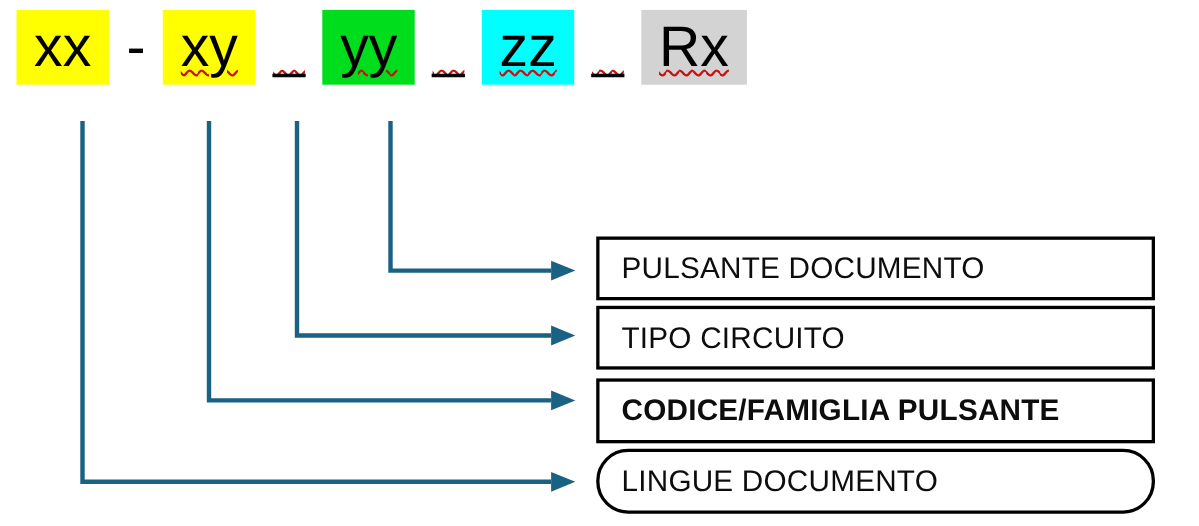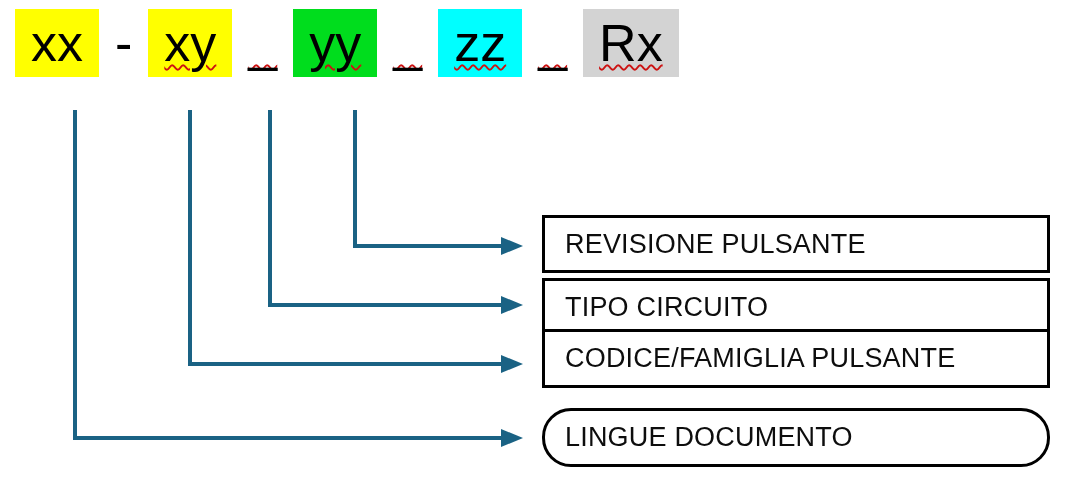--- a/index.html
+++ b/index.html
@@ -68,21 +68,21 @@
     display: flex;
     align-items: center;
     padding-left: 20px;
     font-size: 27px;
     letter-spacing: 0.2px;
     color: #0d0d0d;
     white-space: nowrap;
   }
   .box-1 { top: 215px; height: 58px; }
   .box-2 { top: 278px; height: 58px; padding-left: 20px; }
-  .box-3 { top: 329px; height: 59px; }
+  .box-3 { top: 344px; height: 59px; font-weight: bold; }
   .box-4 { top: 408px; height: 59px; border-radius: 29px; }
 </style>
 </head>
 <body>
 
 <div class="canvas">
 
   <div class="code-line"><span class="seg hl-yellow">xx</span><span class="seg">-</span><span class="squiggle-group"><span class="seg hl-yellow">xy</span><span class="seg">_</span><span class="seg hl-green">yy</span><span class="seg">_</span><span class="seg hl-cyan">zz</span><span class="seg">_</span><span class="seg hl-gray">Rx</span></span></div>
 
   <svg class="arrows" viewBox="0 0 1090 478">
@@ -98,21 +98,21 @@
       <path class="arrow-line" d="M190 110 V364 H501"></path>
       <polygon class="arrow-head" points="501,355 523,364 501,373"></polygon>
     </g>
     <g>
       <path class="arrow-line" d="M75 110 V438 H501"></path>
       <polygon class="arrow-head" points="501,429 523,438 501,447"></polygon>
     </g>
   </svg>
 
   <div class="legend-box box-1">
-    <span>REVISIONE PULSANTE</span>
+    <span>PULSANTE DOCUMENTO</span>
   </div>
   <div class="legend-box box-2">
     <span>TIPO CIRCUITO</span>
   </div>
   <div class="legend-box box-3">
     <span>CODICE/FAMIGLIA PULSANTE</span>
   </div>
   <div class="legend-box box-4">
     <span>LINGUE DOCUMENTO</span>
   </div>

